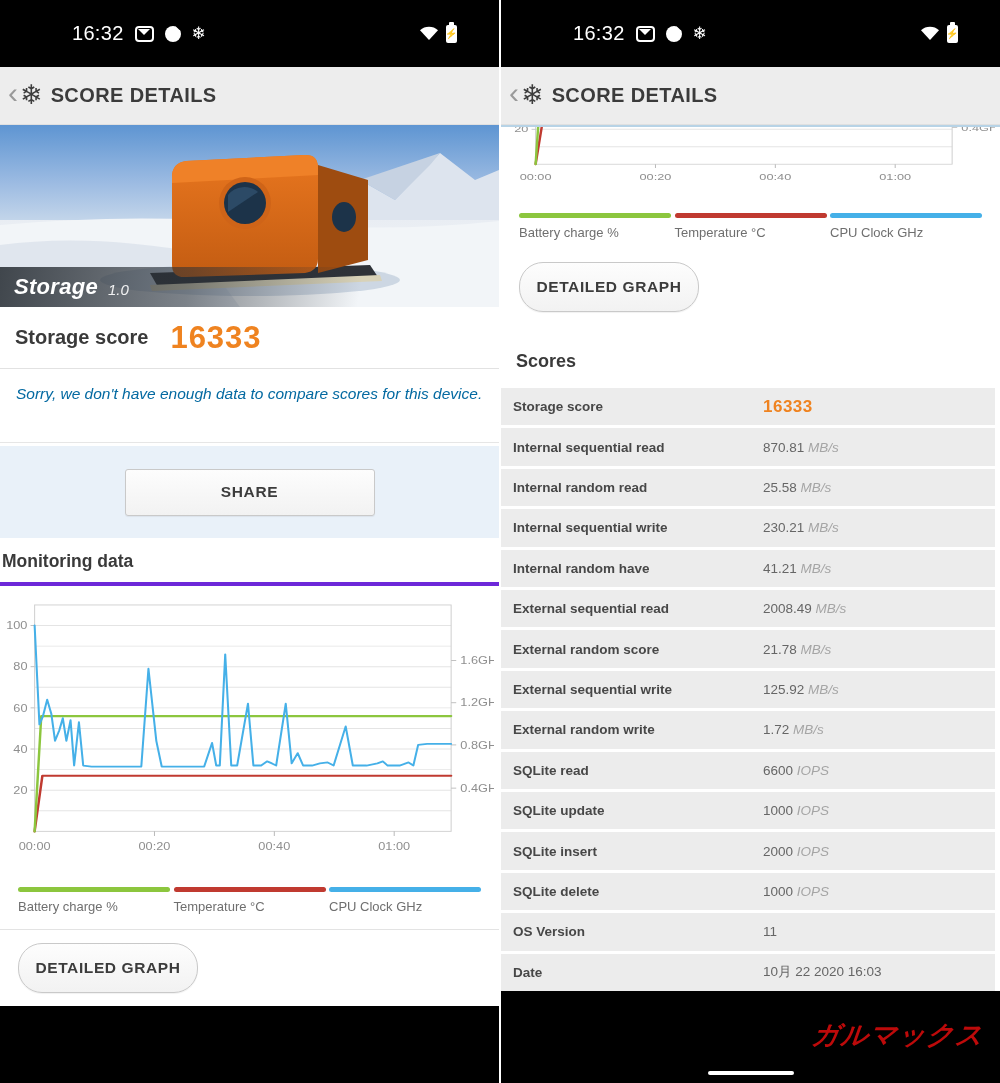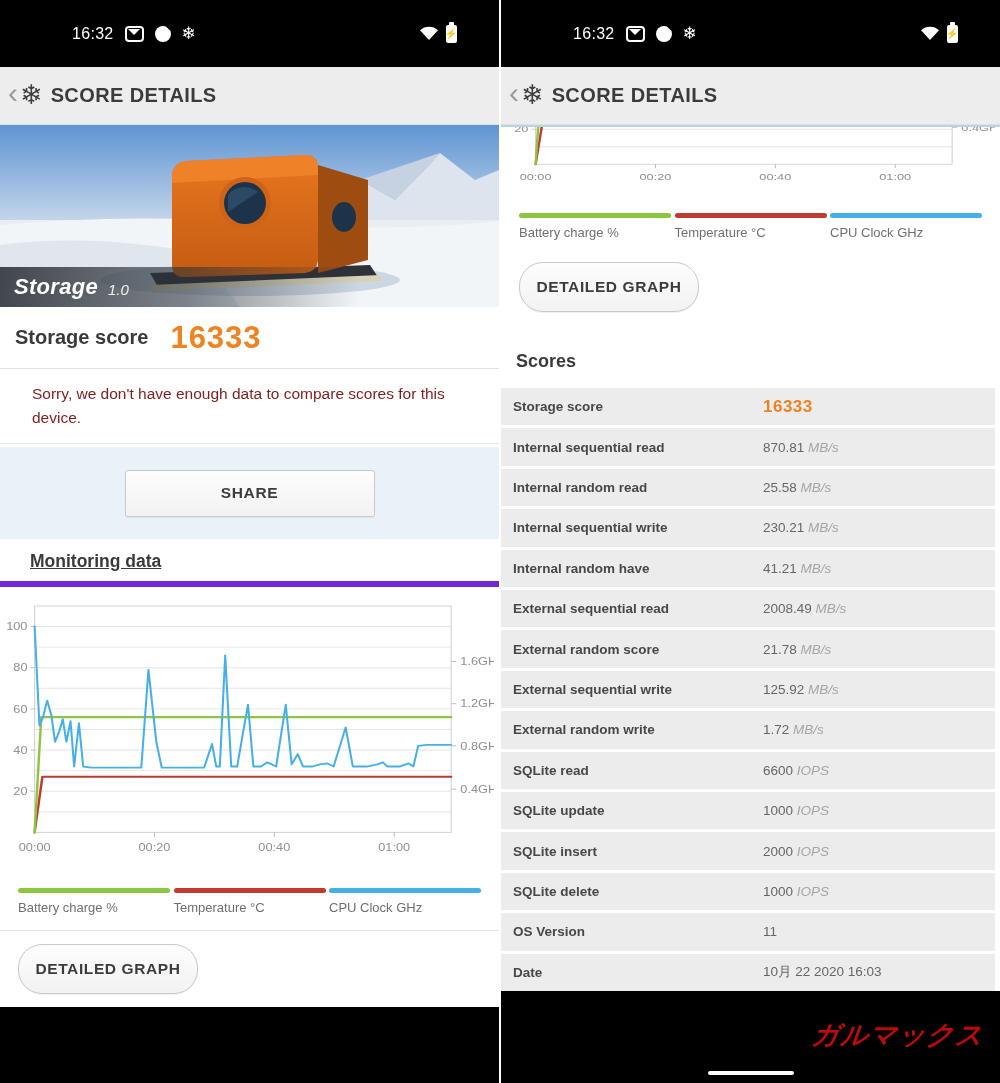--- a/index.html
+++ b/index.html
@@ -4,21 +4,21 @@
 <style>
   * { margin:0; padding:0; box-sizing:border-box; }
   html,body { font-family:"Liberation Sans", sans-serif; background:#fff; }
   .page { width:1000px; height:1083px; display:flex; background:#fff; overflow:hidden; }
   .panel { width:499px; height:1083px; background:#fff; display:flex; flex-direction:column; overflow:hidden; }
   .gap-col { width:2px; background:#fff; flex:0 0 2px; }
 
   
   .status-bar { height:67px; background:#000; display:flex; align-items:center; padding:0 30px; flex:0 0 auto; }
   .sb-left { display:flex; align-items:center; gap:11px; margin-left:42px; }
-  .sb-time { color:#fff; font-size:16px; letter-spacing:.3px; }
+  .sb-time { color:#fff; font-size:20px; letter-spacing:.3px; }
   .sb-right { margin-left:auto; display:flex; align-items:center; gap:7px; margin-right:12px; }
   .sb-icon { display:inline-flex; align-items:center; justify-content:center; }
   .gmail-ic { width:19px; height:16px; border:2px solid #fff; border-radius:4px; position:relative; }
   .gmail-ic::before { content:""; position:absolute; left:1px; top:1px; border-left:6px solid transparent; border-right:6px solid transparent; border-top:6px solid #fff; width:0; }
   .timer-ic { width:16px; height:16px; background:#fff; border-radius:50%; position:relative; }
   .timer-ic::after { content:""; position:absolute; right:-1px; top:-2px; width:5px; height:5px; background:#000; transform:rotate(45deg); }
   .flake-sb { color:#fff; font-size:17px; line-height:1; }
   .battery-ic { width:11px; height:18px; background:#fff; border-radius:2px; position:relative; display:flex; align-items:center; justify-content:center; }
   .battery-ic::before { content:""; position:absolute; top:-3px; left:3px; width:5px; height:3px; background:#fff; border-radius:1px 1px 0 0; }
   .bolt { font-size:10px; color:#000; line-height:1; }
@@ -35,27 +35,27 @@
   .hero-label { position:absolute; left:0; bottom:0; width:100%; height:40px;
     background:linear-gradient(100deg, rgba(42,48,54,.88) 0%, rgba(42,48,54,.55) 38%, rgba(42,48,54,0) 72%);
     display:flex; align-items:center; padding:0 14px;font-style:italic; }
   .hero-title { color:#fff; font-size:22px; font-weight:bold; letter-spacing:.3px; }
   .hero-version { color:rgba(255,255,255,.9); font-size:15px; margin-left:10px; margin-top:4px; }
 
   .score-row { height:62px; display:flex; align-items:center; padding:0 15px; border-bottom:1px solid #e2e2e2; flex:0 0 auto; background:#fff; }
   .score-label { font-size:20px; font-weight:bold; color:#3a3a3a; }
   .score-value { font-size:31px; font-weight:bold; color:#ef8320; margin-left:22px; letter-spacing:1px; }
 
-  .desc-row { min-height:74px; padding:13px 32px; font-size:15.5px; color:#7f1d1d; line-height:1.55; border-bottom:1px solid #e6e6e6; background:#fff; flex:0 0 auto; }
+  .desc-row { min-height:74px; padding:13px 16px; font-size:15.5px; font-style:italic; color:#0369a1; line-height:1.55; border-bottom:1px solid #e6e6e6; background:#fff; flex:0 0 auto; }
 
   .share-section { height:92px; margin-top:3px; background:#e9f1f9; display:flex; align-items:center; justify-content:center; flex:0 0 auto; }
   .btn { background:linear-gradient(#fdfdfd,#f2f2f2); border:1px solid #c9c9c9; border-radius:3px; color:#3c3c3c; font-weight:bold; font-size:15.5px; letter-spacing:.6px; display:flex; align-items:center; justify-content:center; cursor:pointer; box-shadow:0 1px 1px rgba(0,0,0,.06); font-family:"Liberation Sans",sans-serif; }
   .share-btn { width:250px; height:47px; }
 
-  .section-title { height:45px; margin-top:3px; display:flex; align-items:center; padding:0 30px; font-size:17.5px; font-weight:bold; color:#3a3a3a; background:#fff; border-bottom:6px solid #6d28d9; flex:0 0 auto;text-decoration:underline; }
+  .section-title { height:45px; margin-top:3px; display:flex; align-items:center; padding:0 2px; font-size:17.5px; font-weight:bold; color:#3a3a3a; background:#fff; border-bottom:4px solid #6d28d9; flex:0 0 auto; }
 
   .chart-card { background:#fff; border-bottom:1px solid #e3e3e3; padding:8px 4px 6px 4px; flex:0 0 auto; }
   .legend-row { display:flex; justify-content:space-between; padding:6px 14px 8px 14px; }
   .legend-item { width:152px; }
   .legend-bar { height:5px; border-radius:3px; margin-bottom:5px; }
   .legend-label { font-size:13px; color:#6f6f6f; }
 
   .btn-row { padding:13px 18px; background:#fff; flex:0 0 auto; }
   .detail-btn { width:180px; height:50px;border-radius:24px; }
 

